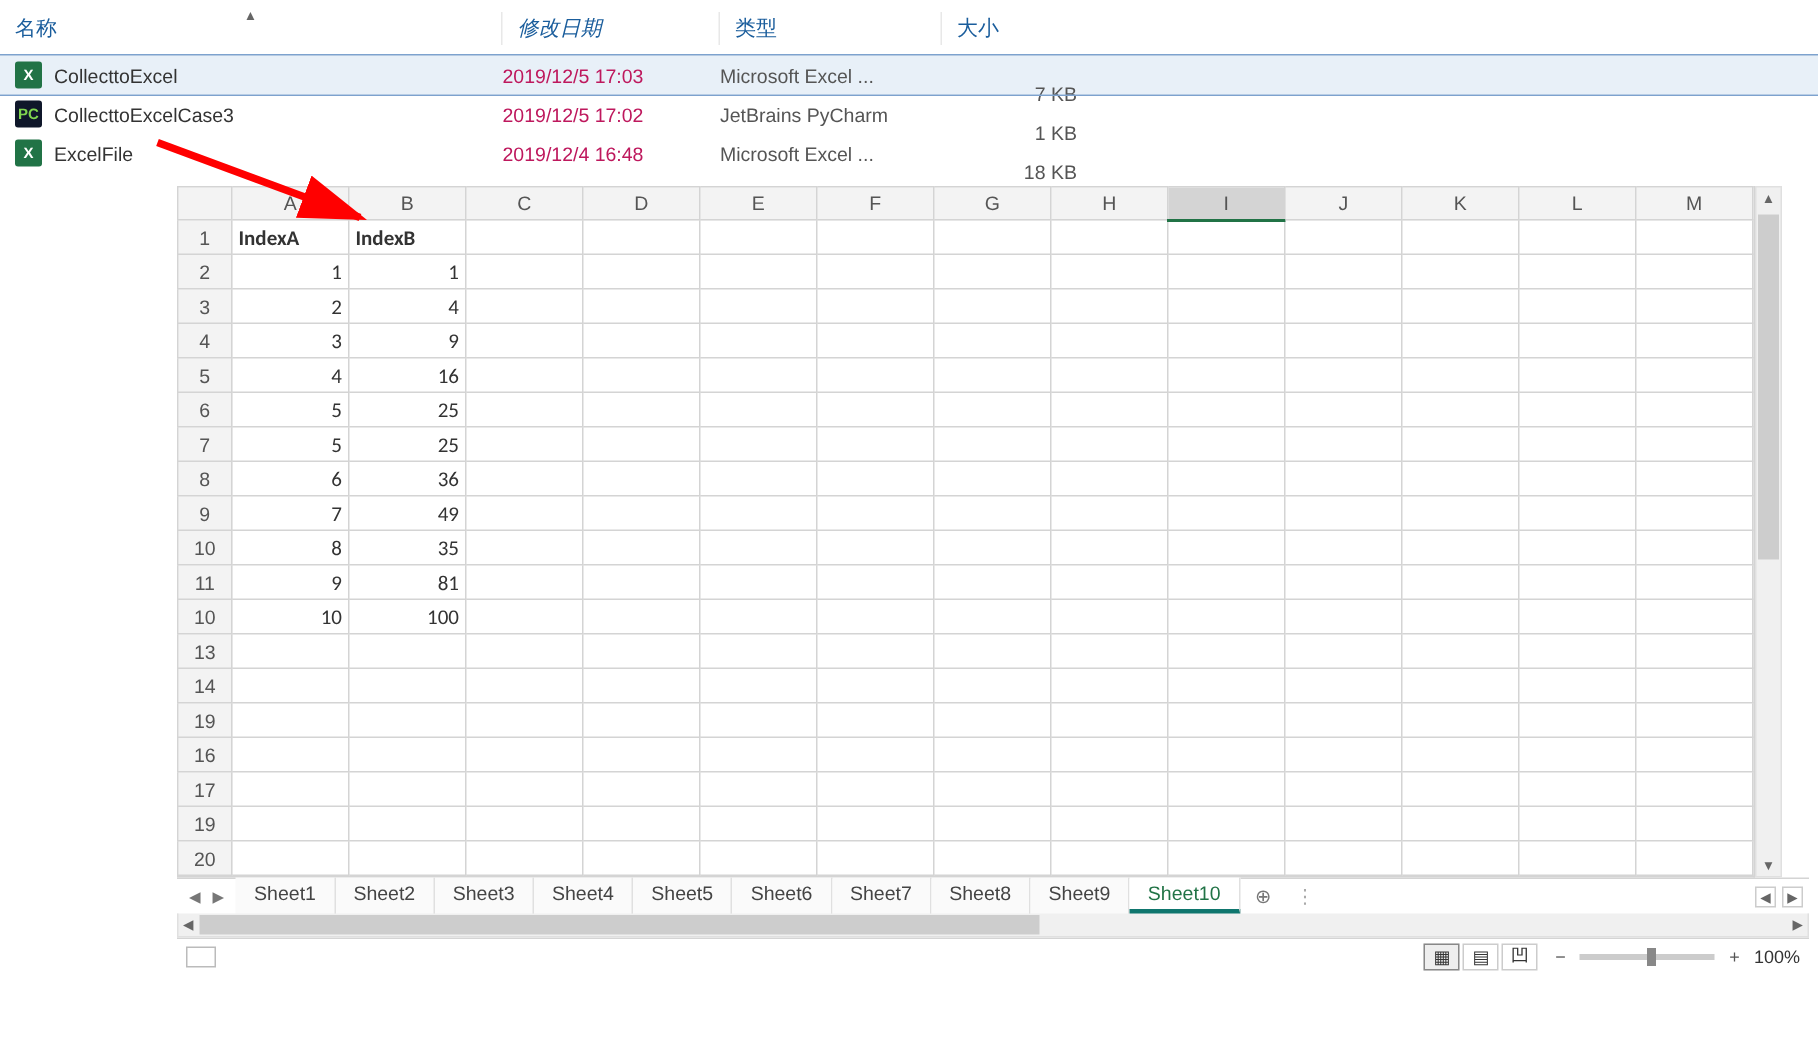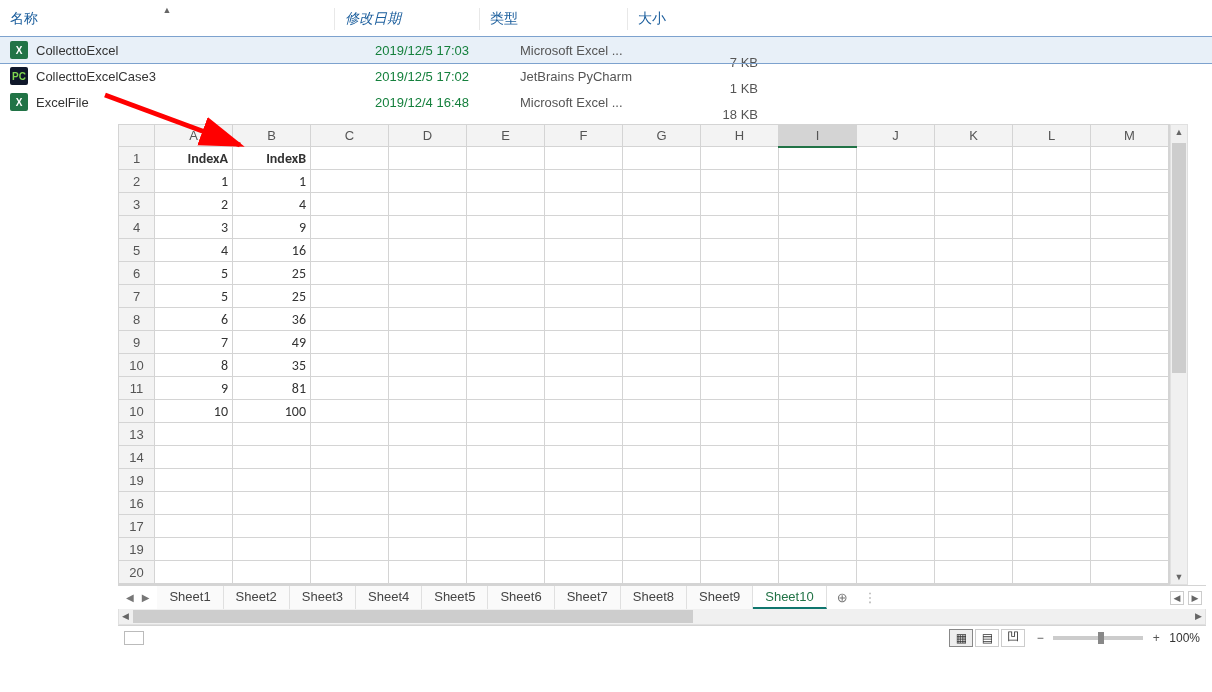--- a/index.html
+++ b/index.html
@@ -10,53 +10,53 @@
   .fe-header { display:flex; color:var(--blue); font-size:14px; padding:4px 0 6px 0; border-bottom:1px solid #f0f0f0;}
   .fe-col { border-right:1px solid #e8e8e8; padding:2px 10px; position:relative;}
   .fe-col-name { flex:0 0 335px; }
   .fe-col-date { flex:0 0 145px;font-style:italic; }
   .fe-col-type { flex:0 0 148px; }
   .fe-col-size { flex:0 0 100px; text-align:left; border-right:none;}
   .sort-arrow { position:absolute; left:50%; top:-3px; transform:translateX(-50%); font-size:9px; color:#666;}
   .fe-row { display:flex; align-items:center; height:26px; padding-left:10px; }
   .fe-row.selected { outline:1px solid #7da2ce; background:#e8f0f8; }
   .fe-cell-name { flex:0 0 325px; display:flex; align-items:center; gap:8px;}
-  .fe-cell-date { flex:0 0 145px; color:#15803d;margin-left:40px; }
+  .fe-cell-date { flex:0 0 145px; color:#be185d; }
   .fe-cell-type { flex:0 0 148px; color:#555; }
   .fe-cell-size { flex:0 0 90px; color:#555; text-align:right;margin-top:24px;}
   .file-icon { width:18px; height:18px; display:inline-flex; align-items:center; justify-content:center; font-size:10px; font-weight:bold; color:#fff; border-radius:2px;}
   .icon-xlsx { background:#217346; }
   .icon-py   { background:#0f172a; color:#7fd54f;}
   
   .sheet-area { position:relative; margin-top:8px; margin-left:118px; width:1088px; }
   .grid-wrap { display:flex; }
   .grid { border-right:1px solid var(--grid-border); border-bottom:1px solid var(--grid-border);}
   table { border-collapse:collapse; table-layout:fixed;}
   th.colhdr, th.rowhdr, th.corner {
     background:var(--header-bg); font-weight:normal; font-size:13px; color:#555;
     border:1px solid var(--grid-border); text-align:center; user-select:none;
   }
   th.corner { width:36px; height:22px; }
   th.colhdr { width:78px; height:22px;}
   th.rowhdr { width:36px; height:23px; text-align:center;}
   td.cell   { border:1px solid var(--grid-border); width:78px; height:23px; padding:0 4px; font-family: Calibri, Arial, sans-serif; font-size:14px; text-align:right;}
-  td.cell.hcell { font-weight:bold; text-align:right;}
+  td.cell.hcell { font-weight:bold; text-align:left;}
   th.colhdr.selected { background:#d4d4d4; border-bottom:2px solid #217346;}
   .vscroll { width:18px; background:#f0f0f0; border:1px solid #e0e0e0; position:relative;}
   .vscroll .thumb { position:absolute; top:18px; left:1px; right:1px; height:230px; background:#cdcdcd;}
   .vscroll .arr { position:absolute; left:0; right:0; text-align:center; font-size:9px; color:#666;}
   .vscroll .up { top:2px;} .vscroll .down { bottom:2px;}
   
   .tabs-bar { display:flex; align-items:center; height:24px; background:#fff; border-top:1px solid var(--grid-border);}
   .tab-nav { display:flex; gap:4px; padding:0 6px; color:#777;}
   .tab-nav span { font-size:10px; padding:2px 2px; cursor:default;}
   .tabs { display:flex;}
   .tab { padding:3px 12px; font-size:13px; color:#444; border-right:1px solid #e0e0e0; background:#fafafa; cursor:default;}
   .tab + .tab { }
-  .tab.active { color:#217346; border-bottom:2px solid #0f766e; background:#fff; font-weight:500;}
+  .tab.active { color:#217346; border-bottom:4px solid #0f766e; background:#fff; font-weight:500;}
   .tab-add { padding:3px 10px; color:#777;}
   .tab-more { padding:3px 6px; color:#aaa;}
   .hscroll-nav { margin-left:auto; display:flex; gap:4px; padding:0 4px; color:#666;}
   .hscroll-nav span { border:1px solid #ccc; width:14px; height:14px; font-size:9px; display:flex; align-items:center; justify-content:center;}
   .hscroll { height:16px; background:#f0f0f0; border:1px solid #e0e0e0; border-top:none; position:relative;}
   .hscroll .thumb { position:absolute; left:14px; top:1px; bottom:1px; width:560px; background:#cdcdcd;}
   .hscroll .arr { position:absolute; top:2px; font-size:9px; color:#666;}
   .hscroll .left { left:3px;} .hscroll .right { right:3px;}
   
   .status { display:flex; align-items:center; height:24px; border-top:1px solid var(--grid-border); padding:0 6px; gap:8px; font-size:12px;}

